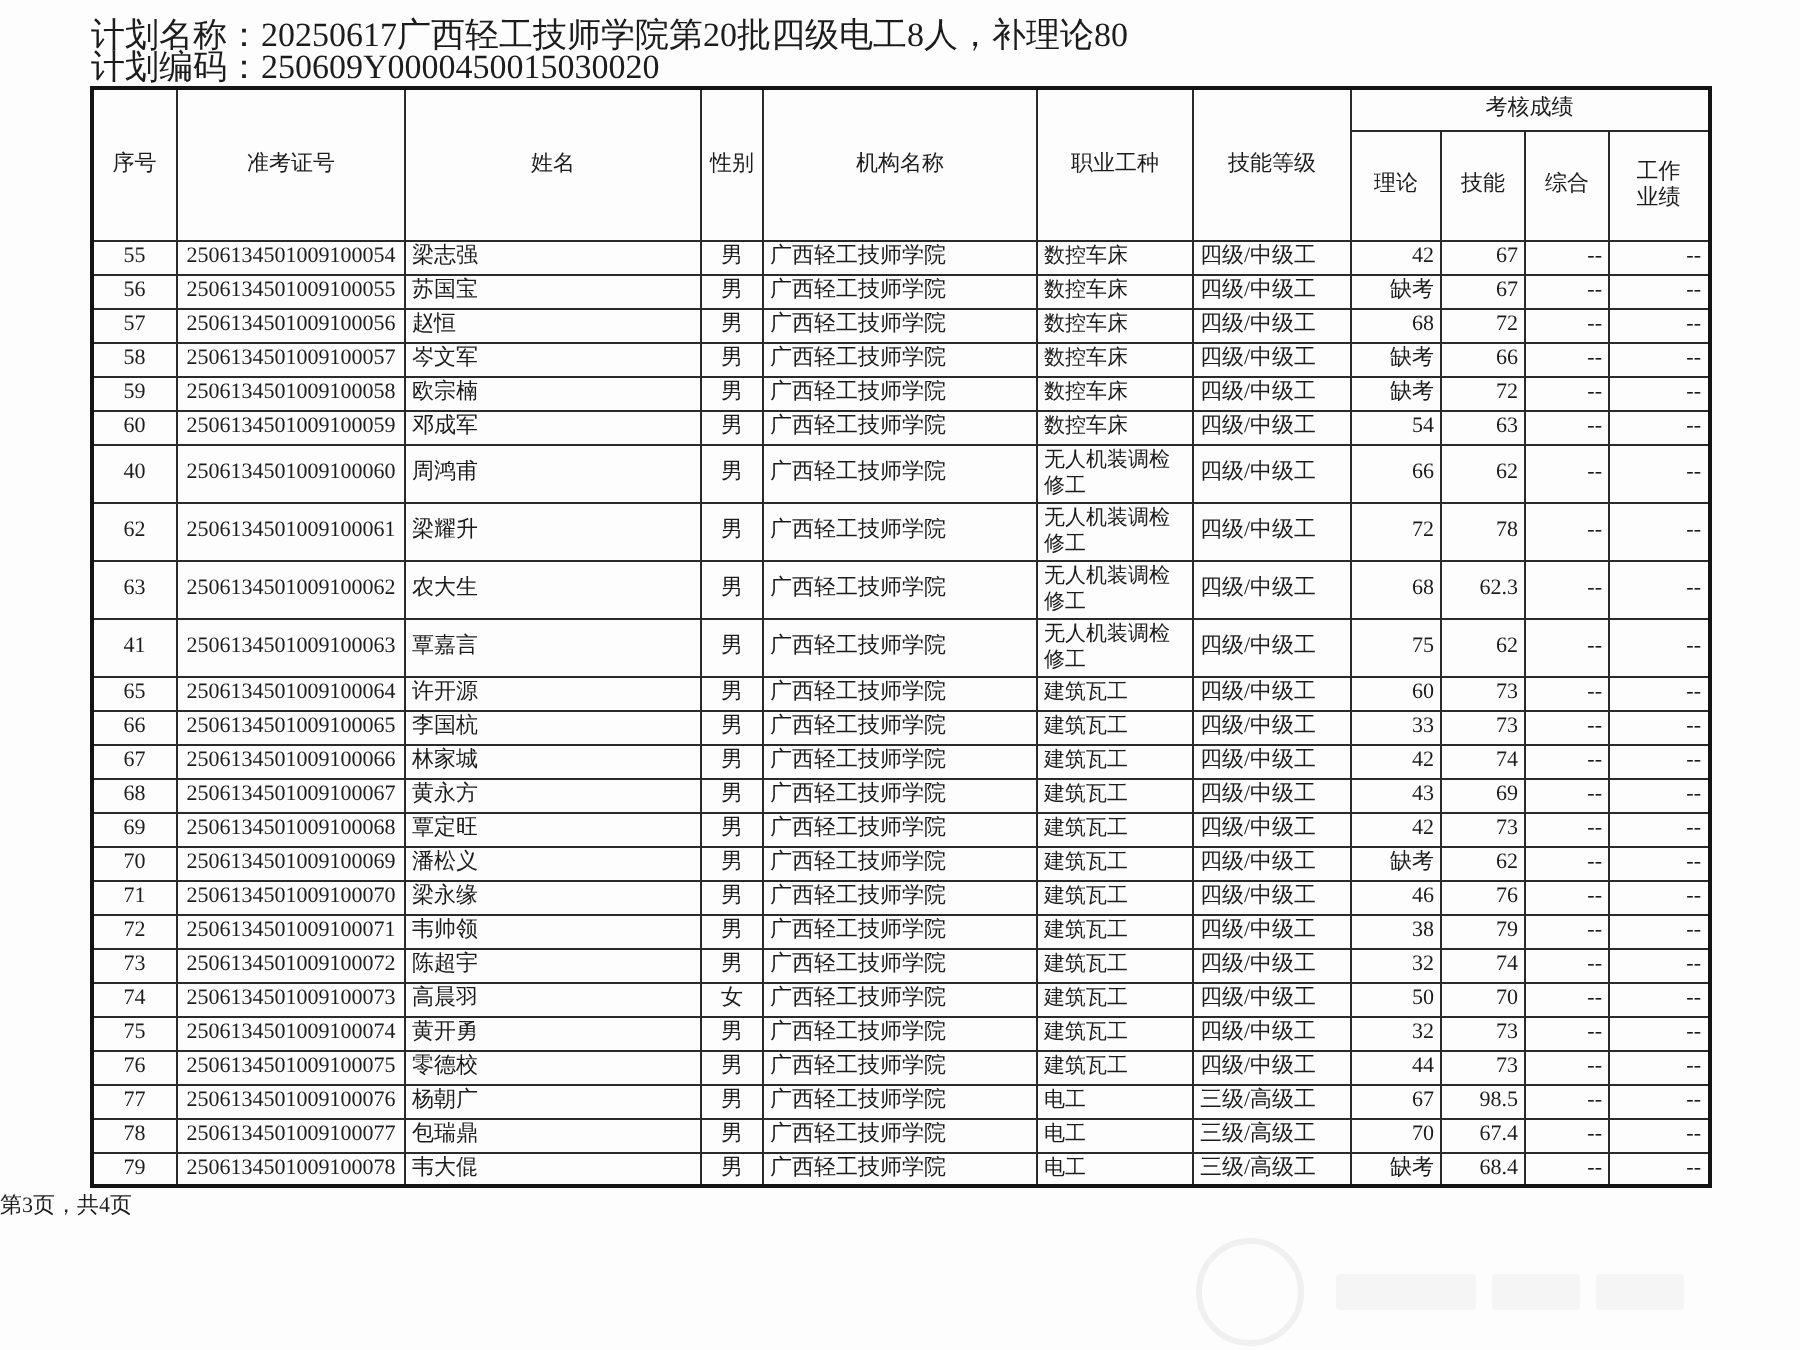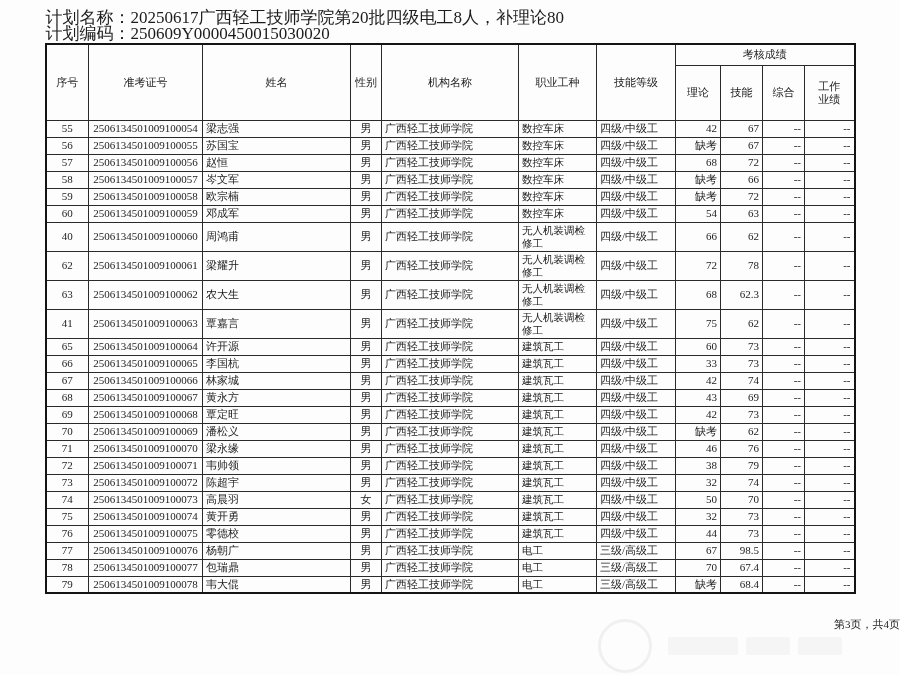--- a/index.html
+++ b/index.html
@@ -50,23 +50,23 @@
   thead tr.h2 th { height: 31px; }
   tbody td { height: 17px; }
   .c-center { text-align: center; }
   .c-left   { text-align: left; }
   .c-right  { text-align: right; }
   .wrap2 { width: 26px; margin: 13px auto; line-height: 13px; }
   td[data-name="cell-occupation"] { font-size: 10.5px; }
   td[data-name="cell-exam-id"] { letter-spacing: 0px; margin-left: 44px; }
 
   .page-footer {
-    text-align: right;
+    text-align: left;
     font-size: 11px;
-    margin-top: 23px;
+    margin-top: 1px;
   }
 
   .watermark {
     position: absolute;
     right: 50px;
     bottom: 6px;
     width: 260px;
     height: 62px;
     pointer-events: none;
   }

